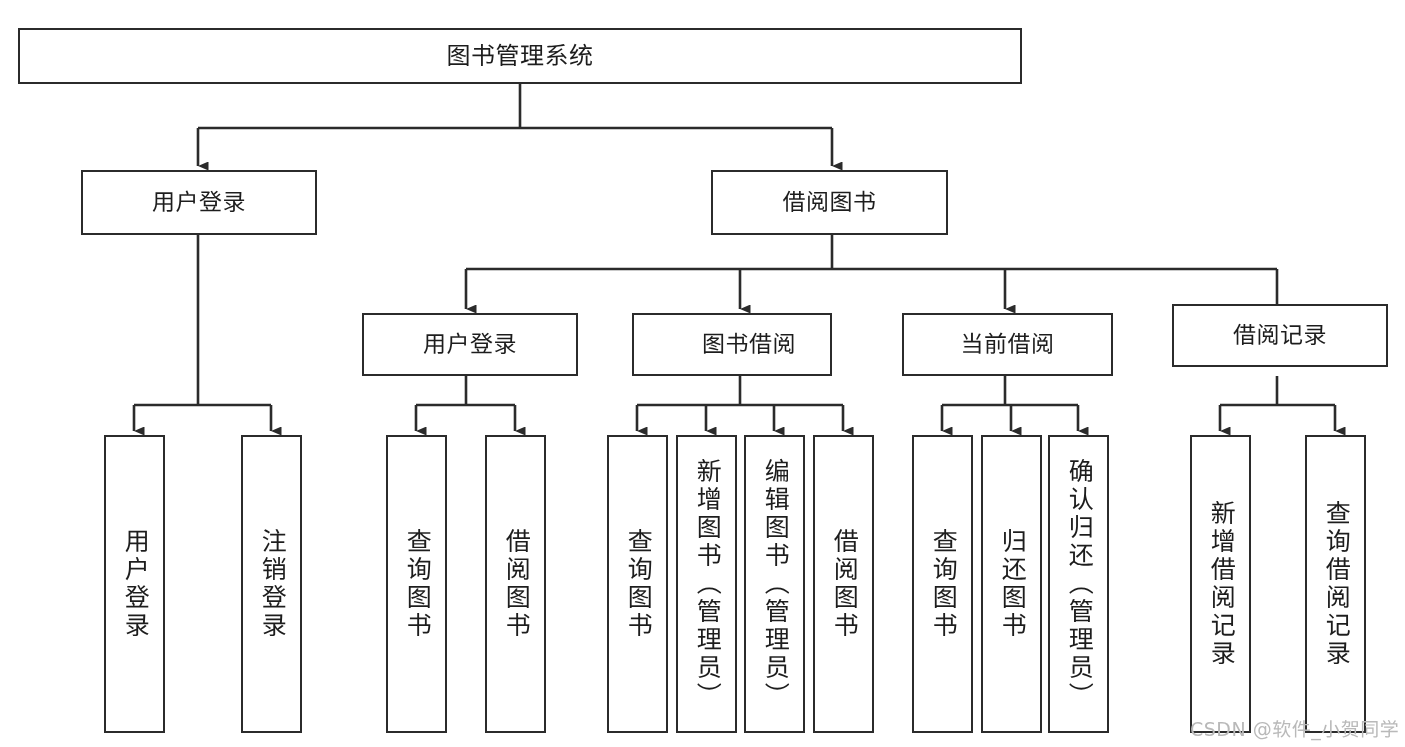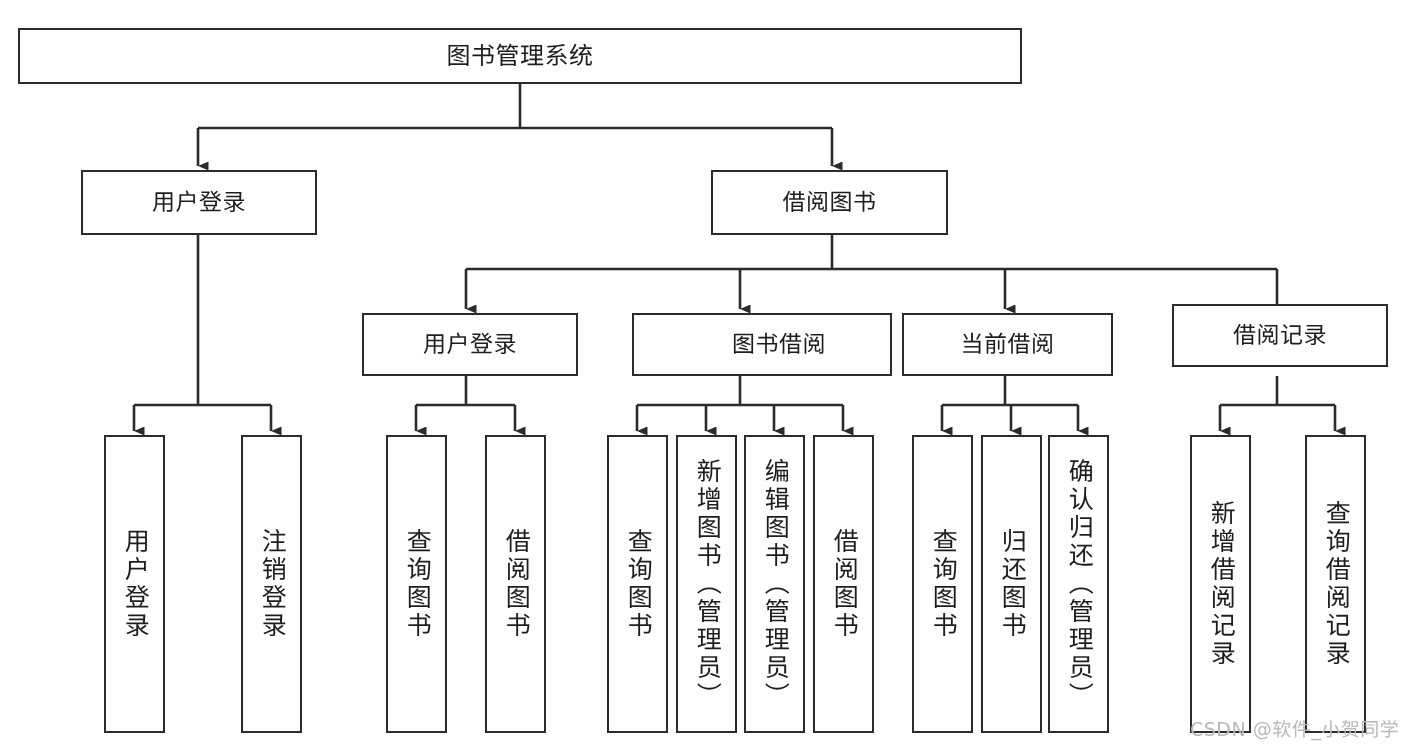--- a/index.html
+++ b/index.html
@@ -140,21 +140,21 @@
   </div>
 
   <div class="node horiz" style="left:711px; top:170px; width:237px; height:65px;">
     <span class="label">借阅图书</span>
   </div>
 
   <div class="node horiz" style="left:362px; top:313px; width:216px; height:63px;">
     <span class="label">用户登录</span>
   </div>
 
-  <div class="node horiz" style="left:632px; top:313px; width:260px; height:63px;padding-left:34px;">
+  <div class="node horiz" style="left:632px; top:313px; width:200px; height:63px;padding-left:34px;">
     <span class="label">图书借阅</span>
   </div>
 
   <div class="node horiz" style="left:902px; top:313px; width:211px; height:63px;">
     <span class="label">当前借阅</span>
   </div>
 
   <div class="node horiz" style="left:1172px; top:304px; width:216px; height:63px;">
     <span class="label">借阅记录</span>
   </div>

